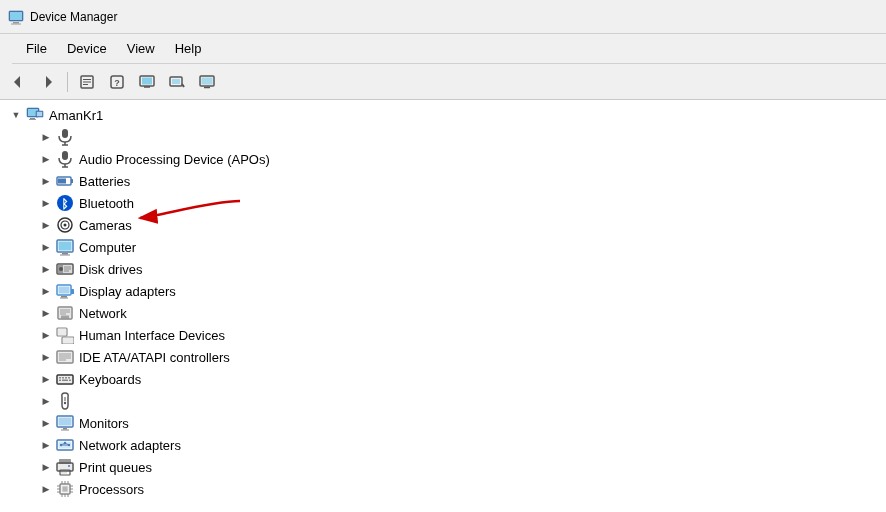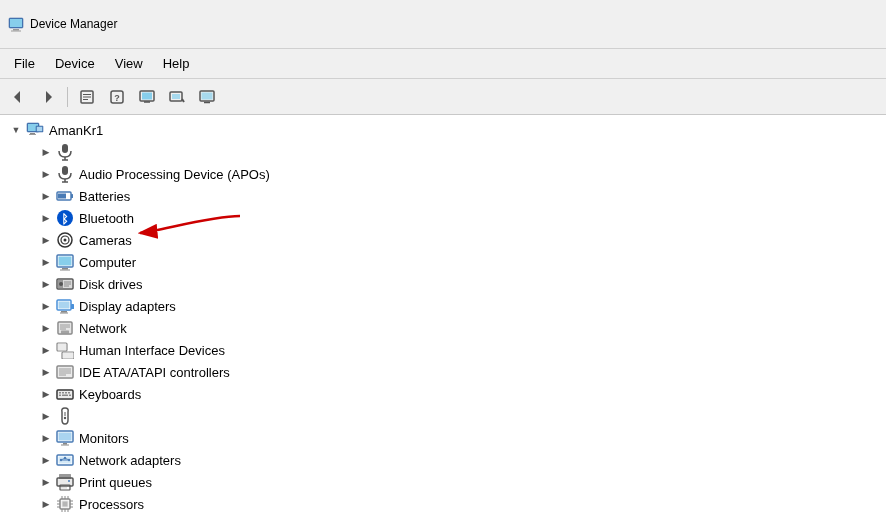--- a/index.html
+++ b/index.html
@@ -8,21 +8,21 @@
       font-size: 13px;
       background: #f0f0f0;
       width: 886px;
       height: 512px;
       overflow: hidden;
     }
 
     
     .title-bar {
       background: #f0f0f0;
-      height: 49px;
+      height: 34px;
       display: flex;
       align-items: center;
       padding: 0 8px;
       border-bottom: 1px solid #d0d0d0;
     }
     .title-bar-icon {
       width: 16px;
       height: 16px;
       margin-right: 6px;
     }
@@ -32,20 +32,21 @@
     }
 
     
     .menu-bar {
       background: #f0f0f0;
       height: 30px;
       display: flex;
       align-items: center;
       padding: 0 4px;
       border-bottom: 1px solid #d0d0d0;
+      margin-left: 12px;
     }
     .menu-item {
       padding: 4px 10px;
       cursor: pointer;
       font-size: 13px;
       color: #000;
       border-radius: 2px;
     }
 
     

